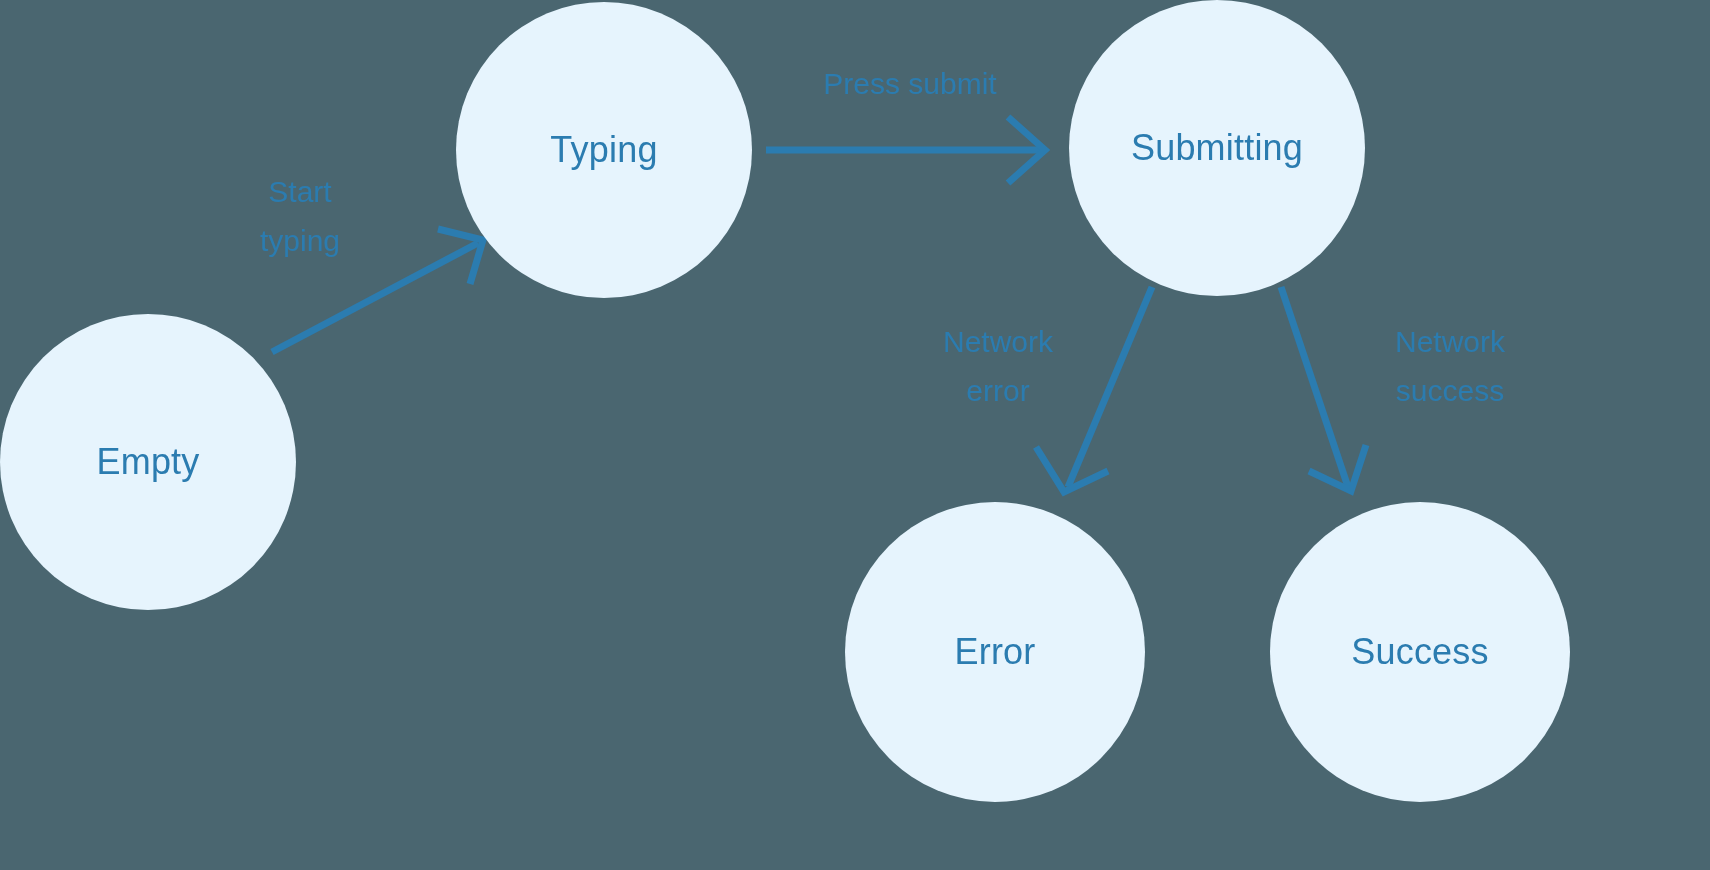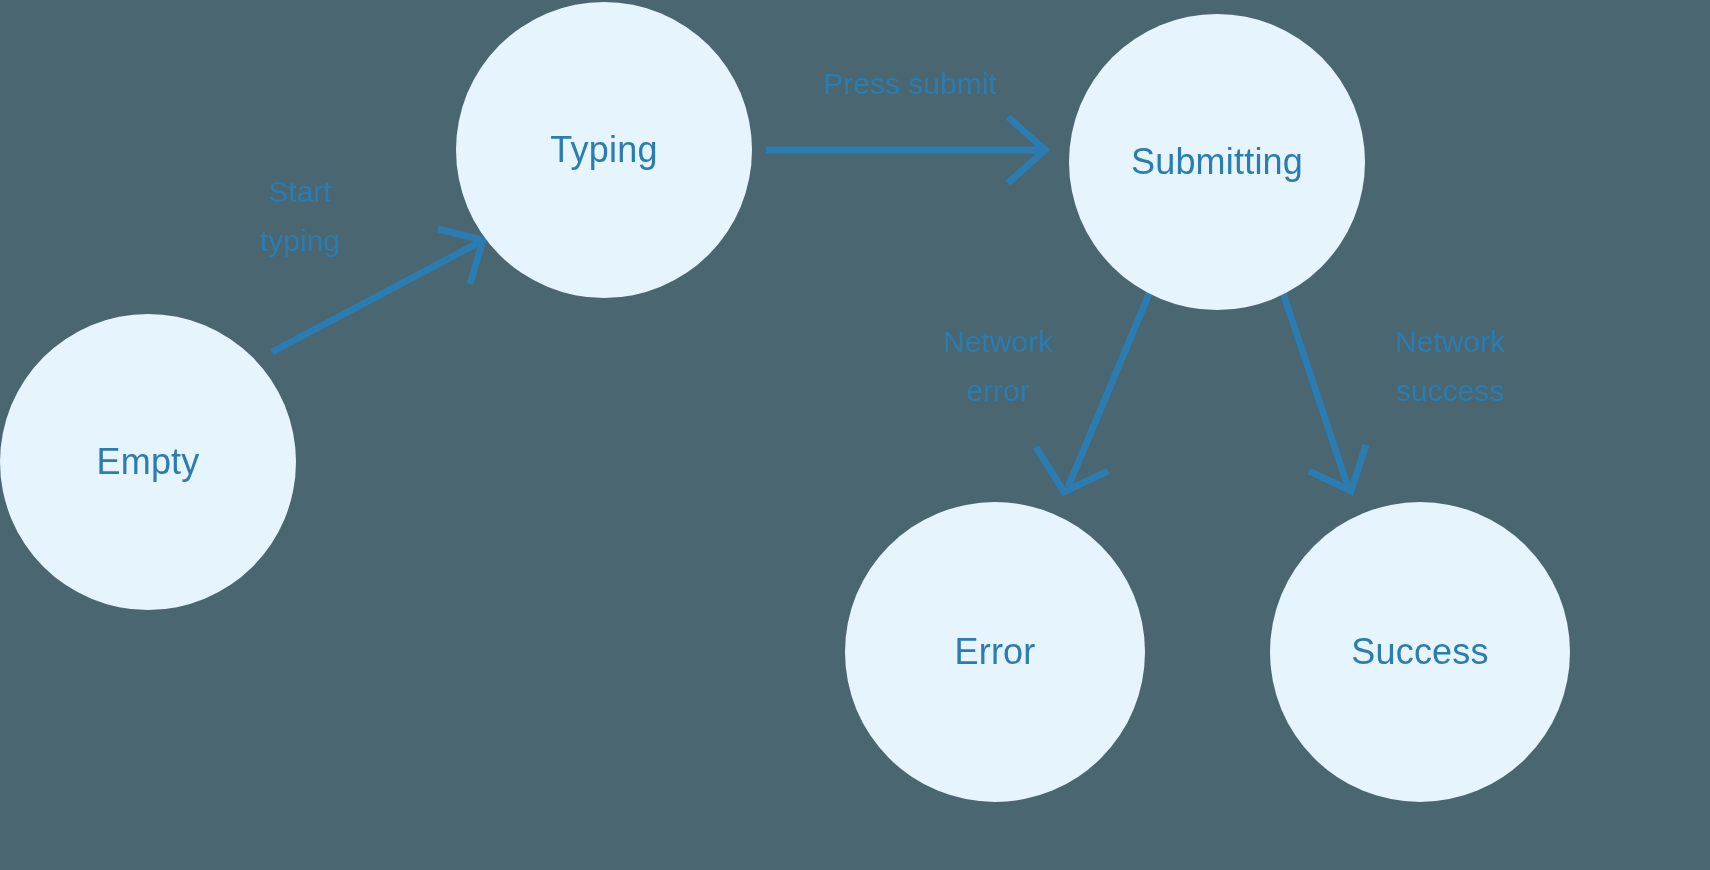--- a/index.html
+++ b/index.html
@@ -86,21 +86,21 @@
   </svg>
 
   <div class="state-node" style="left:0px; top:314px; width:296px; height:296px;align-items:center;">
     <span class="state-label">Empty</span>
   </div>
 
   <div class="state-node" style="left:456px; top:2px; width:296px; height:296px;">
     <span class="state-label">Typing</span>
   </div>
 
-  <div class="state-node" style="left:1069px; top:14px; width:296px; height:296px;justify-content:center;">
+  <div class="state-node" style="left:1069px; top:0; width:296px; height:296px;justify-content:center;">
     <span class="state-label">Submitting</span>
   </div>
 
   <div class="state-node" style="left:845px; top:502px; width:300px; height:300px;">
     <span class="state-label">Error</span>
   </div>
 
   <div class="state-node" style="left:1270px; top:502px; width:300px; height:300px;">
     <span class="state-label">Success</span>
   </div>

